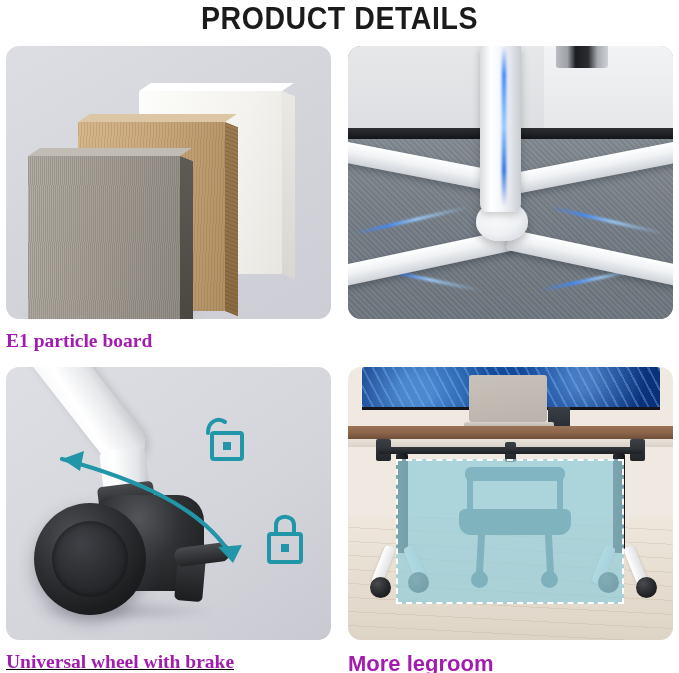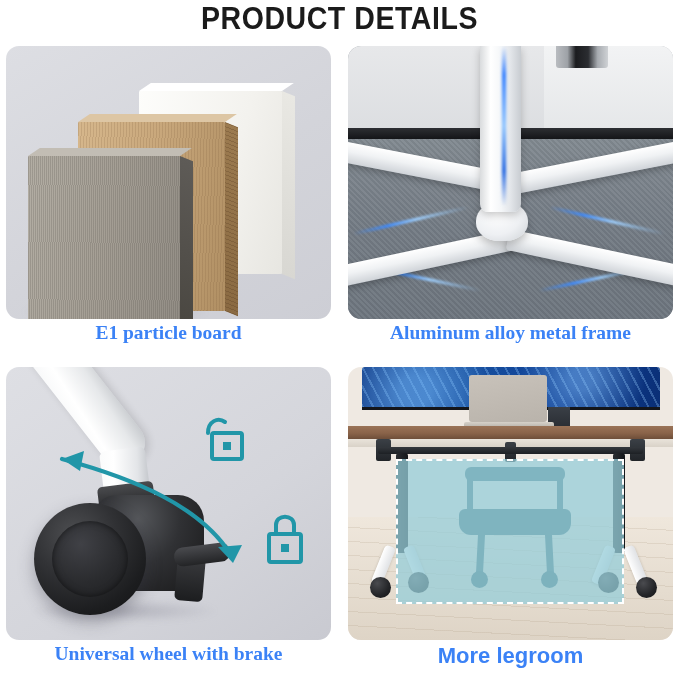--- a/index.html
+++ b/index.html
@@ -37,38 +37,37 @@
   .grid {
     position: absolute;
     left: 0;
     top: 46px;
     width: 679px;
     height: 627px;
   }
   .cell { position: absolute; }
   .cell-tl { left: 6px;   top: 0px;   width: 325px; }
   .cell-tr { left: 348px; top: 0px;   width: 325px; }
-  .cell-bl { left: 6px;   top: 321px; width: 325px; }
+  .cell-bl { left: 6px;   top: 321px; width: 325px; text-decoration: underline; }
   .cell-br { left: 348px; top: 321px; width: 325px; }
 
   .panel {
     position: relative;
     width: 325px;
     height: 273px;
     border-radius: 13px;
     overflow: hidden;
     background: #d6d7dd;
   }
   .caption {
-    margin-top: 3px;
+    margin-top: 11px;
     width: 325px;
-    text-align: center;
     font-size: 19.5px;
     font-weight: bold;
-    color: #3b82f6;
+    color: #a21caf;
     font-family: "Liberation Serif", "DejaVu Serif", serif;
     white-space: nowrap;
   }
   .caption.sans {
     font-family: "Liberation Sans", sans-serif;
     font-size: 22px;
   }
 
   
   .p-boards {
@@ -480,21 +479,20 @@
       <div class="fr-arm fr-arm-l"></div>
       <div class="fr-arm fr-arm-r"></div>
       <div class="fr-arm fr-arm-f1"></div>
       <div class="fr-arm fr-arm-f2"></div>
 
       <div class="fr-hub"></div>
       <div class="fr-col">
         <div class="fr-col-glow"></div>
       </div>
     </div>
-    <div class="caption">Aluminum alloy metal frame</div>
   </div>
 
   <div class="cell cell-bl">
     <div class="panel p-wheel">
       <div class="wh-shadow"></div>
       <div class="wh-leg"></div>
       <div class="wh-leg2"></div>
       <div class="wh-collar"></div>
       <div class="wh-tire2"></div>
       <div class="wh-housing"></div>

